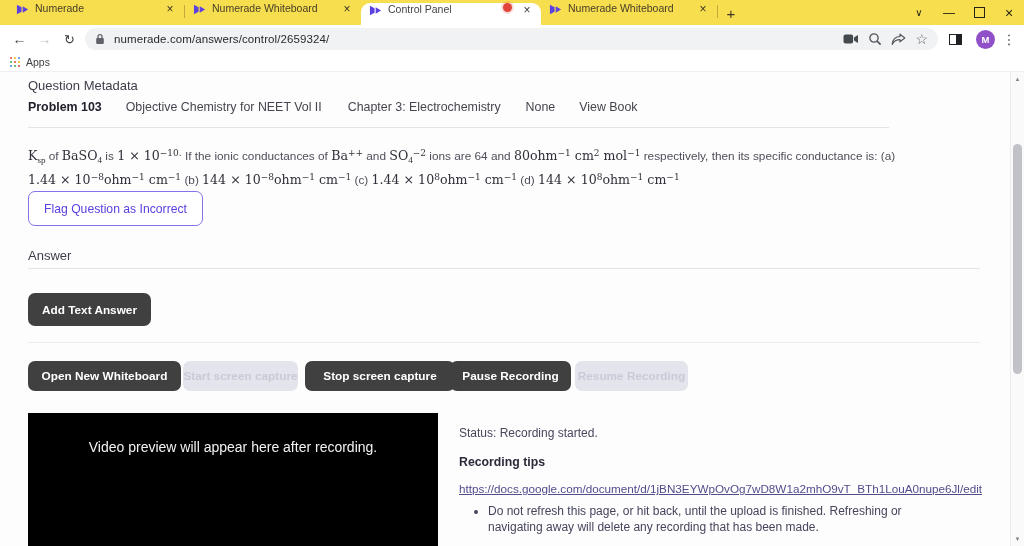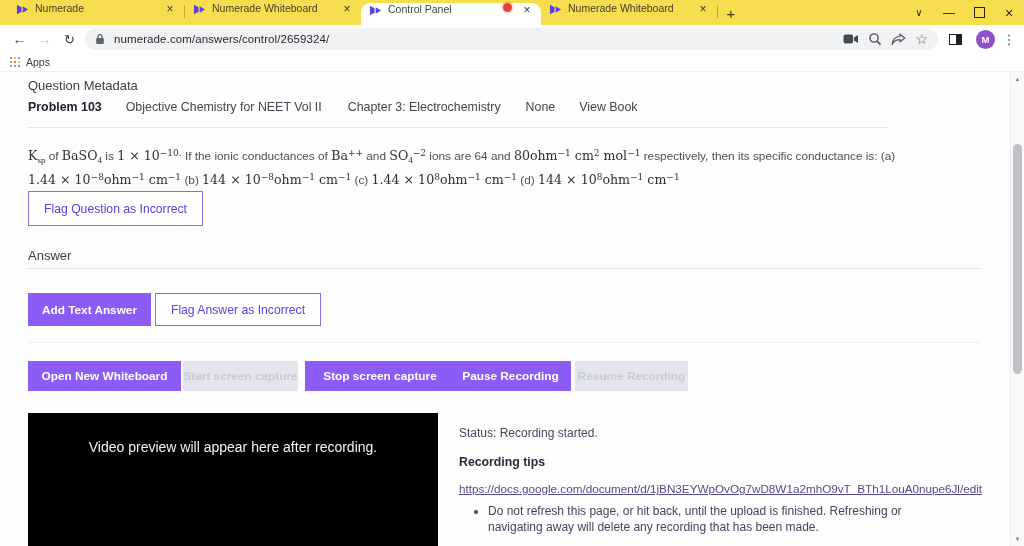--- a/index.html
+++ b/index.html
@@ -64,24 +64,24 @@
   .meta-none{margin-right:24px;}
   .divider{height:1px;background:#e3e3e8;}
 
   .question{line-height:17px;white-space:nowrap;}
   .qline{display:block;}
   .seg-m{font-family:"DejaVu Serif",serif;font-size:12.6px;color:#30303a;}
   .seg-p{font-size:11.8px;color:#4e4e5a;}
   .seg-msup{font-family:"DejaVu Serif",serif;font-size:9px;color:#30303a;vertical-align:4px;}
   .seg-msub{font-family:Liberation Serif, serif;font-size:9px;color:#30303a;vertical-align:-3px;}
 
-  .btn{display:flex;align-items:center;justify-content:center;border-radius:0;
+  .btn{display:flex;align-items:center;justify-content:center;border-radius:7px;
        font-size:12.2px;box-sizing:border-box;cursor:pointer;}
   .btn-outline{background:#fff;border:1px solid #8273e8;color:#5a41e0;}
-  .btn-primary{background:#8b5cf6;border:none;color:#fff;font-weight:bold;font-size:11.8px;}
+  .btn-primary{background:#404040;border:none;color:#fff;font-weight:bold;font-size:11.8px;}
   .btn-disabled{background:#e4e5ec;border:none;color:#c8cad7;font-weight:bold;font-size:11.8px;cursor:default;}
 
   .video-box{background:#000;text-align:center;box-sizing:border-box;padding-top:25px;}
   .video-box .vtext{color:#f2f2f2;font-size:14px;}
 
   .status-text{font-size:12px;color:#47475c;}
   .tips-head{font-size:12.3px;font-weight:bold;color:#2b2b3a;}
   .tips-link{font-size:11.7px;color:#514d8c;text-decoration:underline;word-break:break-all;}
   .tips-list{margin:0;padding-left:26px;width:432px;}
   .tips-list li{font-size:12px;color:#45455c;line-height:15.5px;}
@@ -221,21 +221,20 @@
     <span class="qline"><span class="seg-m">1.44 × 10</span><span class="seg-msup">−8</span><span class="seg-m">ohm</span><span class="seg-msup">−1</span><span class="seg-m"> cm</span><span class="seg-msup">−1</span><span class="seg-p"> (b) </span><span class="seg-m">144 × 10</span><span class="seg-msup">−8</span><span class="seg-m">ohm</span><span class="seg-msup">−1</span><span class="seg-m"> cm</span><span class="seg-msup">−1</span><span class="seg-p"> (c) </span><span class="seg-m">1.44 × 10</span><span class="seg-msup">8</span><span class="seg-m">ohm</span><span class="seg-msup">−1</span><span class="seg-m"> cm</span><span class="seg-msup">−1</span><span class="seg-p"> (d) </span><span class="seg-m">144 × 10</span><span class="seg-msup">8</span><span class="seg-m">ohm</span><span class="seg-msup">−1</span><span class="seg-m"> cm</span><span class="seg-msup">−1</span></span>
   </div>
 
   <div class="abs btn btn-outline" style="left:28px;top:119px;width:175px;height:35px;">Flag Question as Incorrect</div>
 
   <div class="abs h-label" style="left:28px;top:176px;">Answer</div>
 
   <div class="abs divider" style="left:28px;top:196px;width:952px;"></div>
 
   <div class="abs btn btn-primary" style="left:28px;top:221px;width:123px;height:33px;">Add Text Answer</div>
-  <div class="abs btn btn-outline" style="left:155px;top:221px;width:166px;height:33px;">Flag Answer as Incorrect</div>
 
   <div class="abs divider" style="left:28px;top:270px;width:952px;background:#ededf1;"></div>
 
   <div class="abs btn btn-primary" style="left:28px;top:289px;width:153px;height:30px;">Open New Whiteboard</div>
   <div class="abs btn btn-disabled" style="left:183px;top:289px;width:115px;height:30px;">Start screen capture</div>
   <div class="abs btn btn-primary" style="left:305px;top:289px;width:150px;height:30px;">Stop screen capture</div>
   <div class="abs btn btn-primary" style="left:450px;top:289px;width:121px;height:30px;">Pause Recording</div>
   <div class="abs btn btn-disabled" style="left:575px;top:289px;width:113px;height:30px;">Resume Recording</div>
 
   <div class="abs video-box" style="left:28px;top:341px;width:410px;height:210px;">

